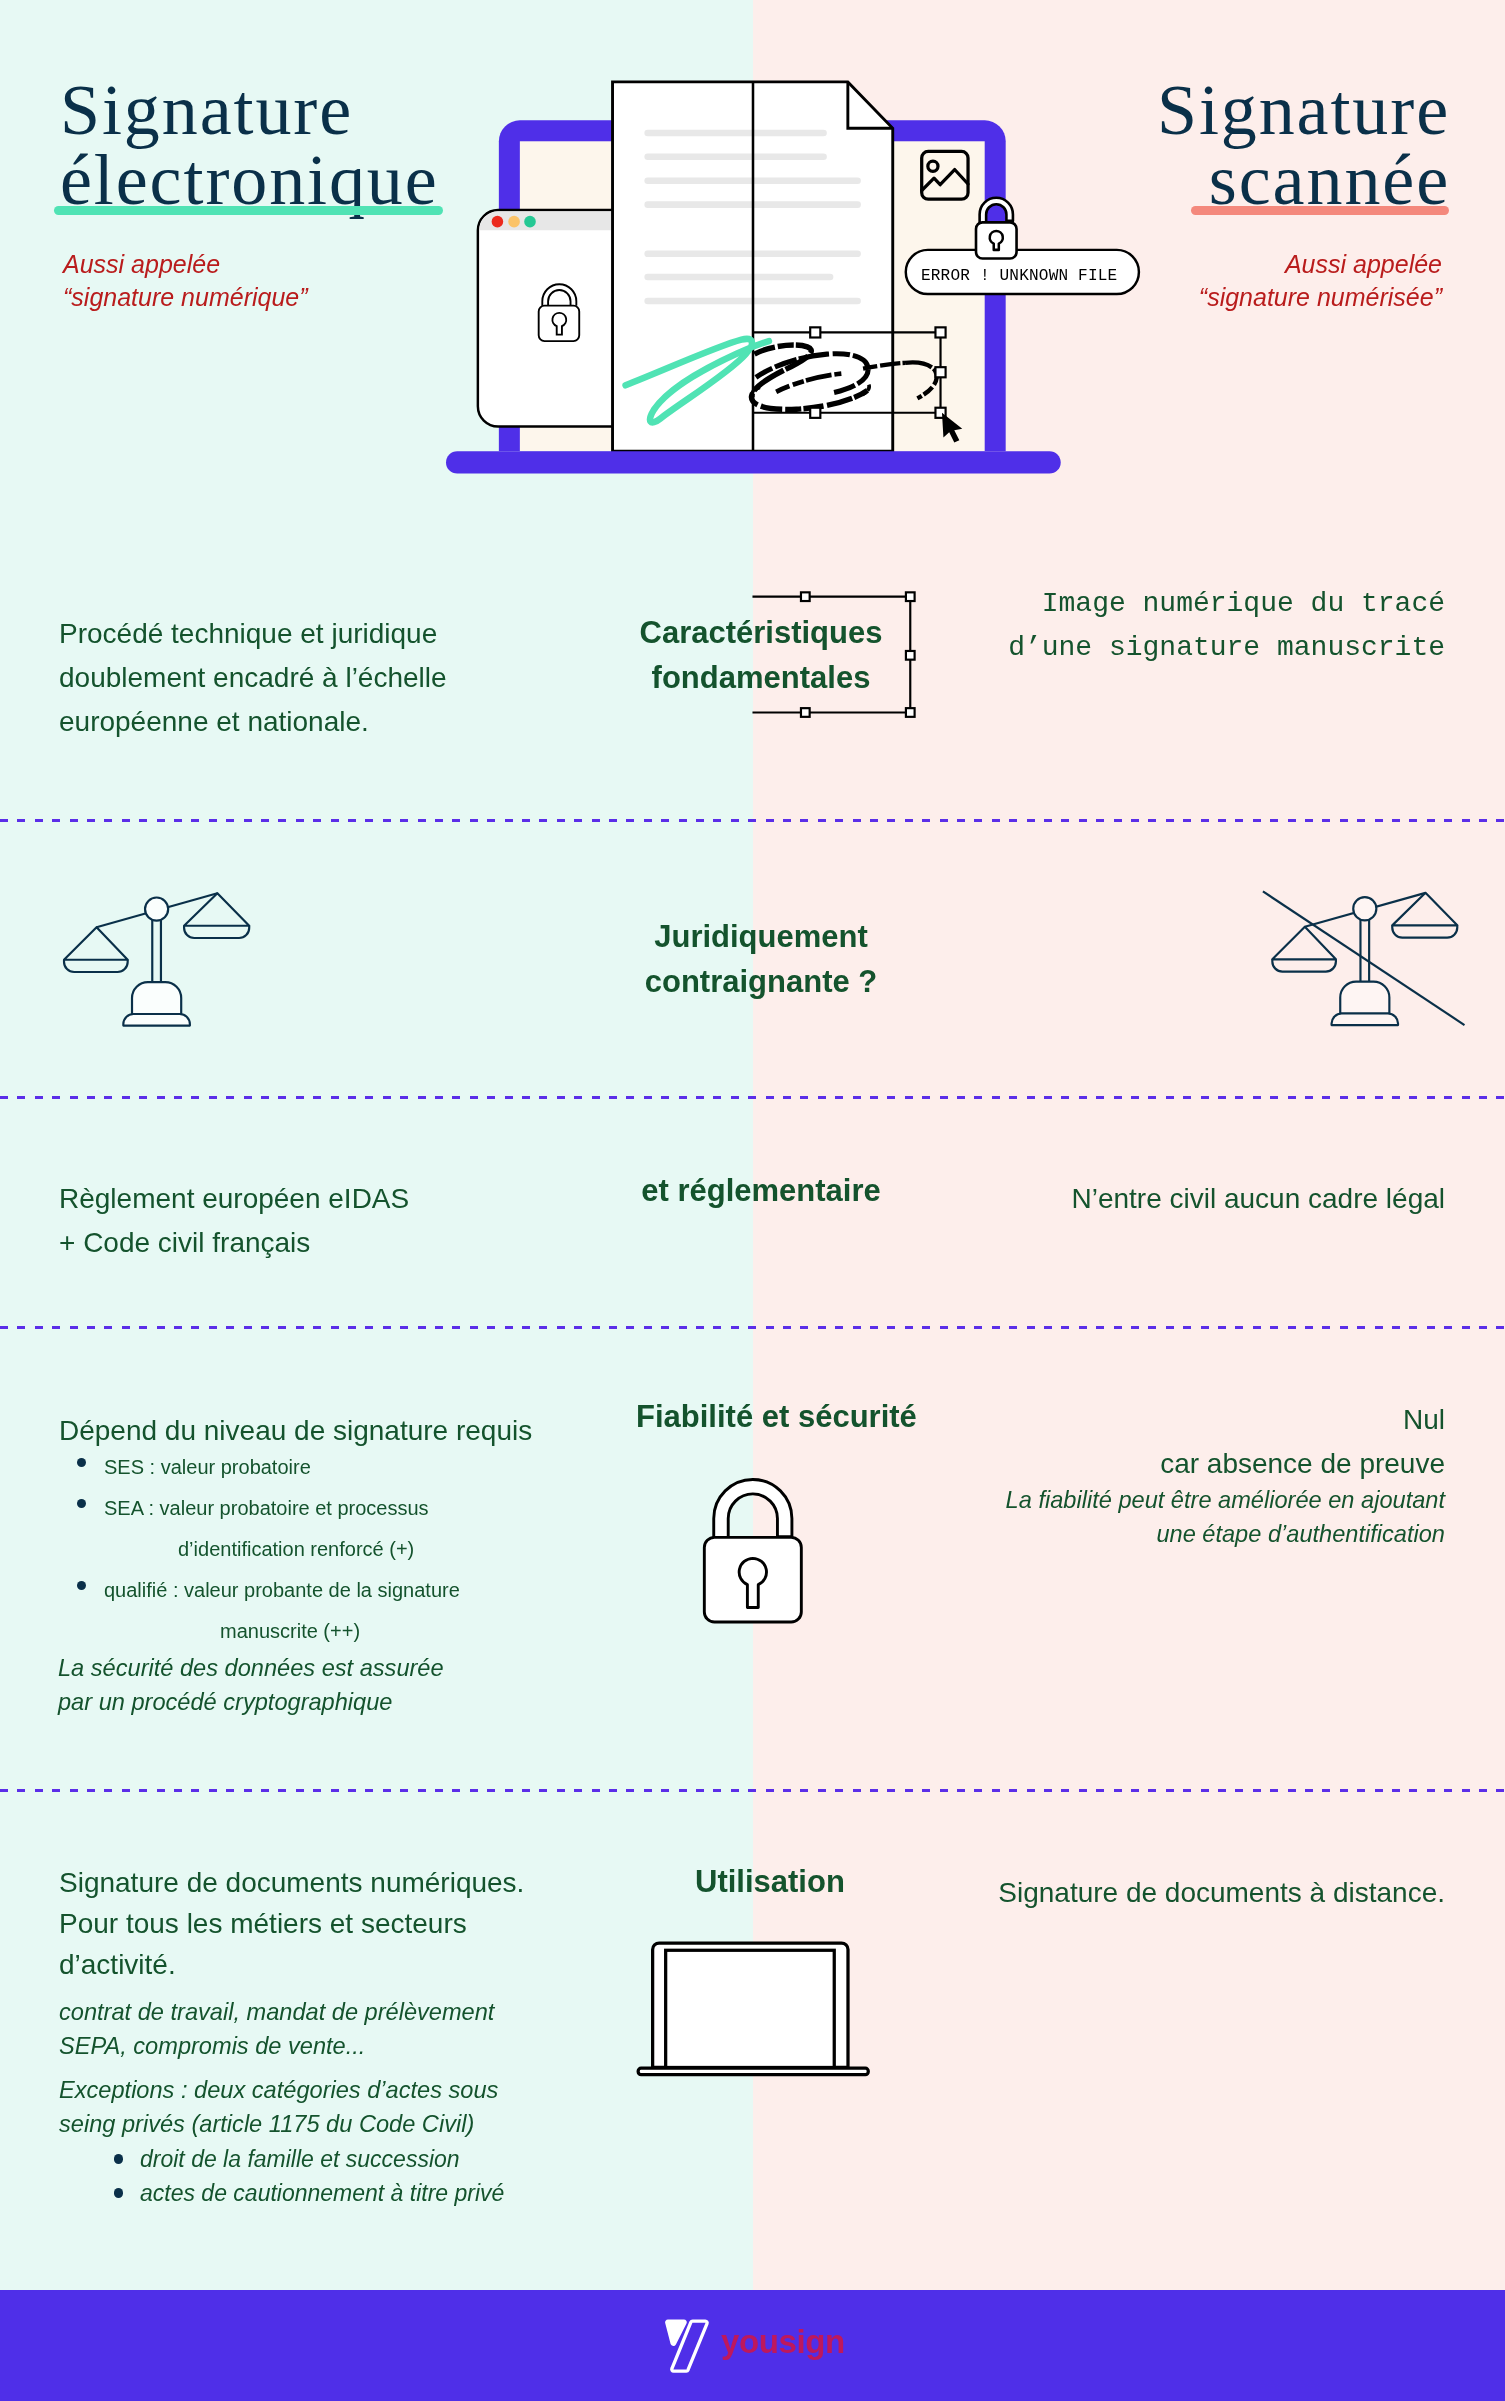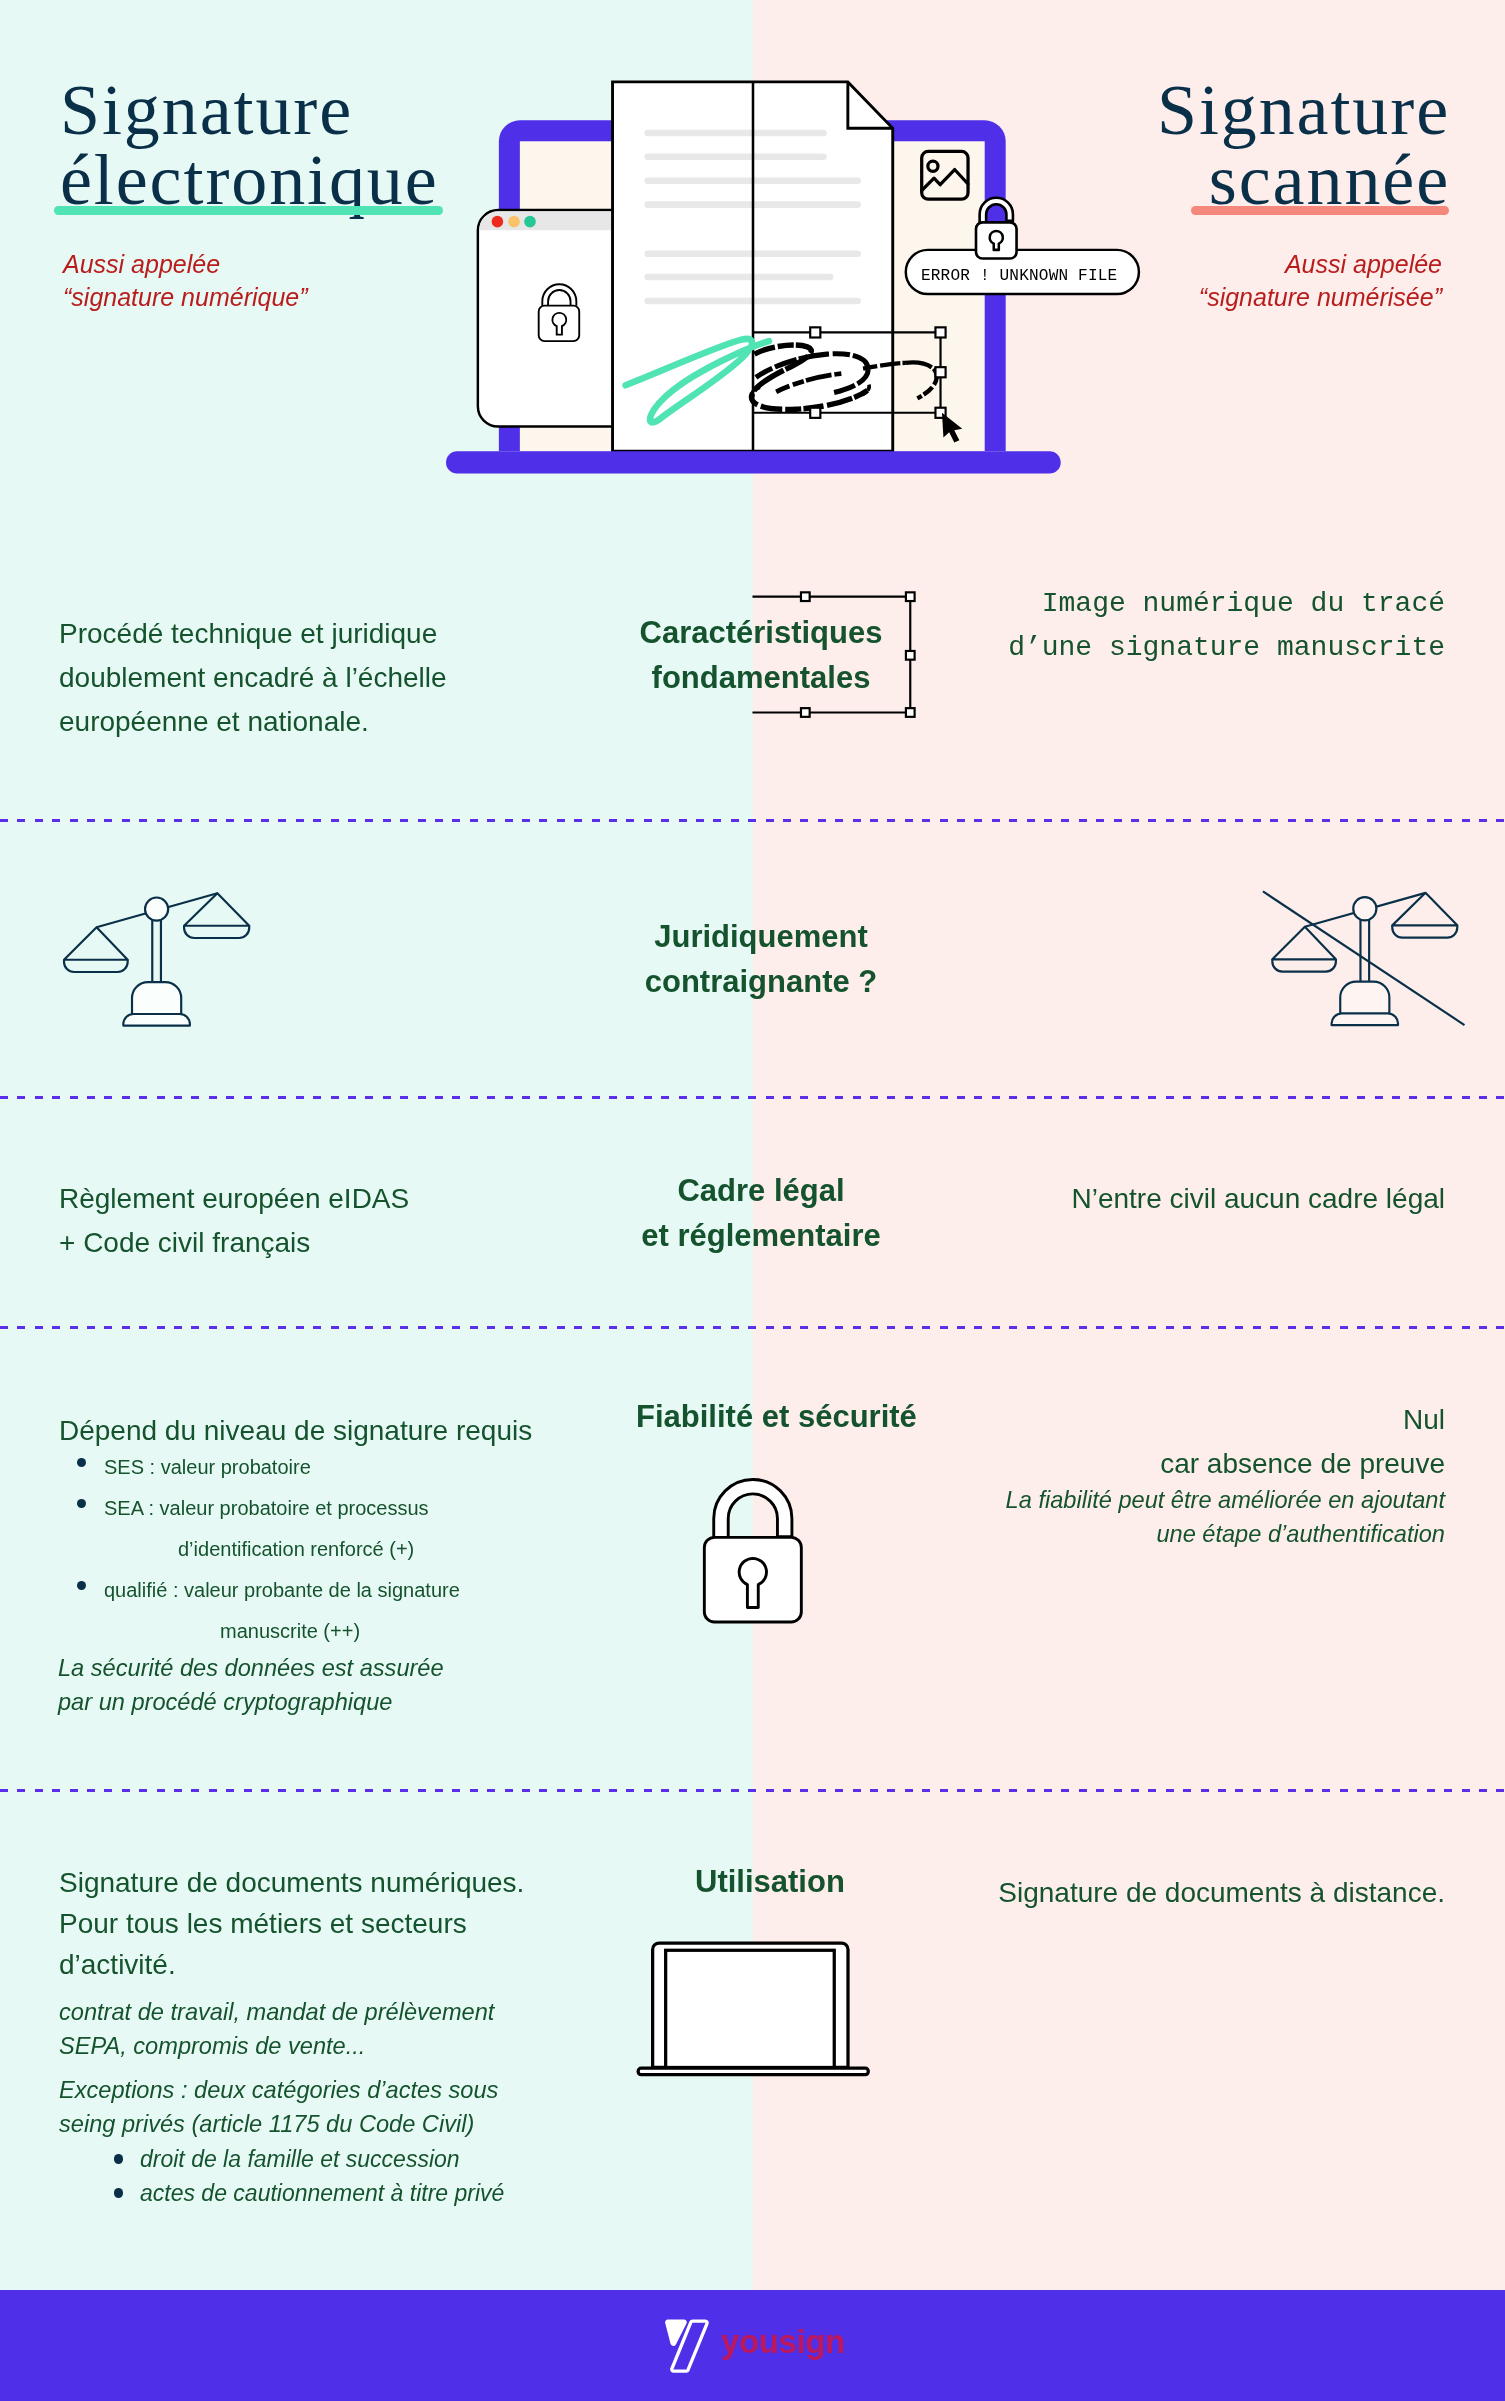--- a/index.html
+++ b/index.html
@@ -236,21 +236,20 @@
   </div>
 
   <div class="blk body-txt" style="left:59px;top:1177px;">
     <div>Règlement européen eIDAS</div>
     <div>+ Code civil français</div>
   </div>
   <div class="blk body-txt r-align" style="left:691px;top:1177px;width:754px;">
     <div>N’entre civil aucun cadre légal</div>
   </div>
   <div class="blk mid-head" style="top:1168px;">
-    <div>Cadre légal</div>
     <div>et réglementaire</div>
   </div>
 
   <div class="blk mid-head" style="top:1394px;text-align:left;left:620px;width:579px;">
     <div>Fiabilité et sécurité</div>
   </div>
   <div class="blk body-txt" style="left:59px;top:1409px;">Dépend du niveau de signature requis</div>
   <ul class="blk bullets" style="left:104px;top:1447px;">
     <li>
       <span class="dot"></span>

